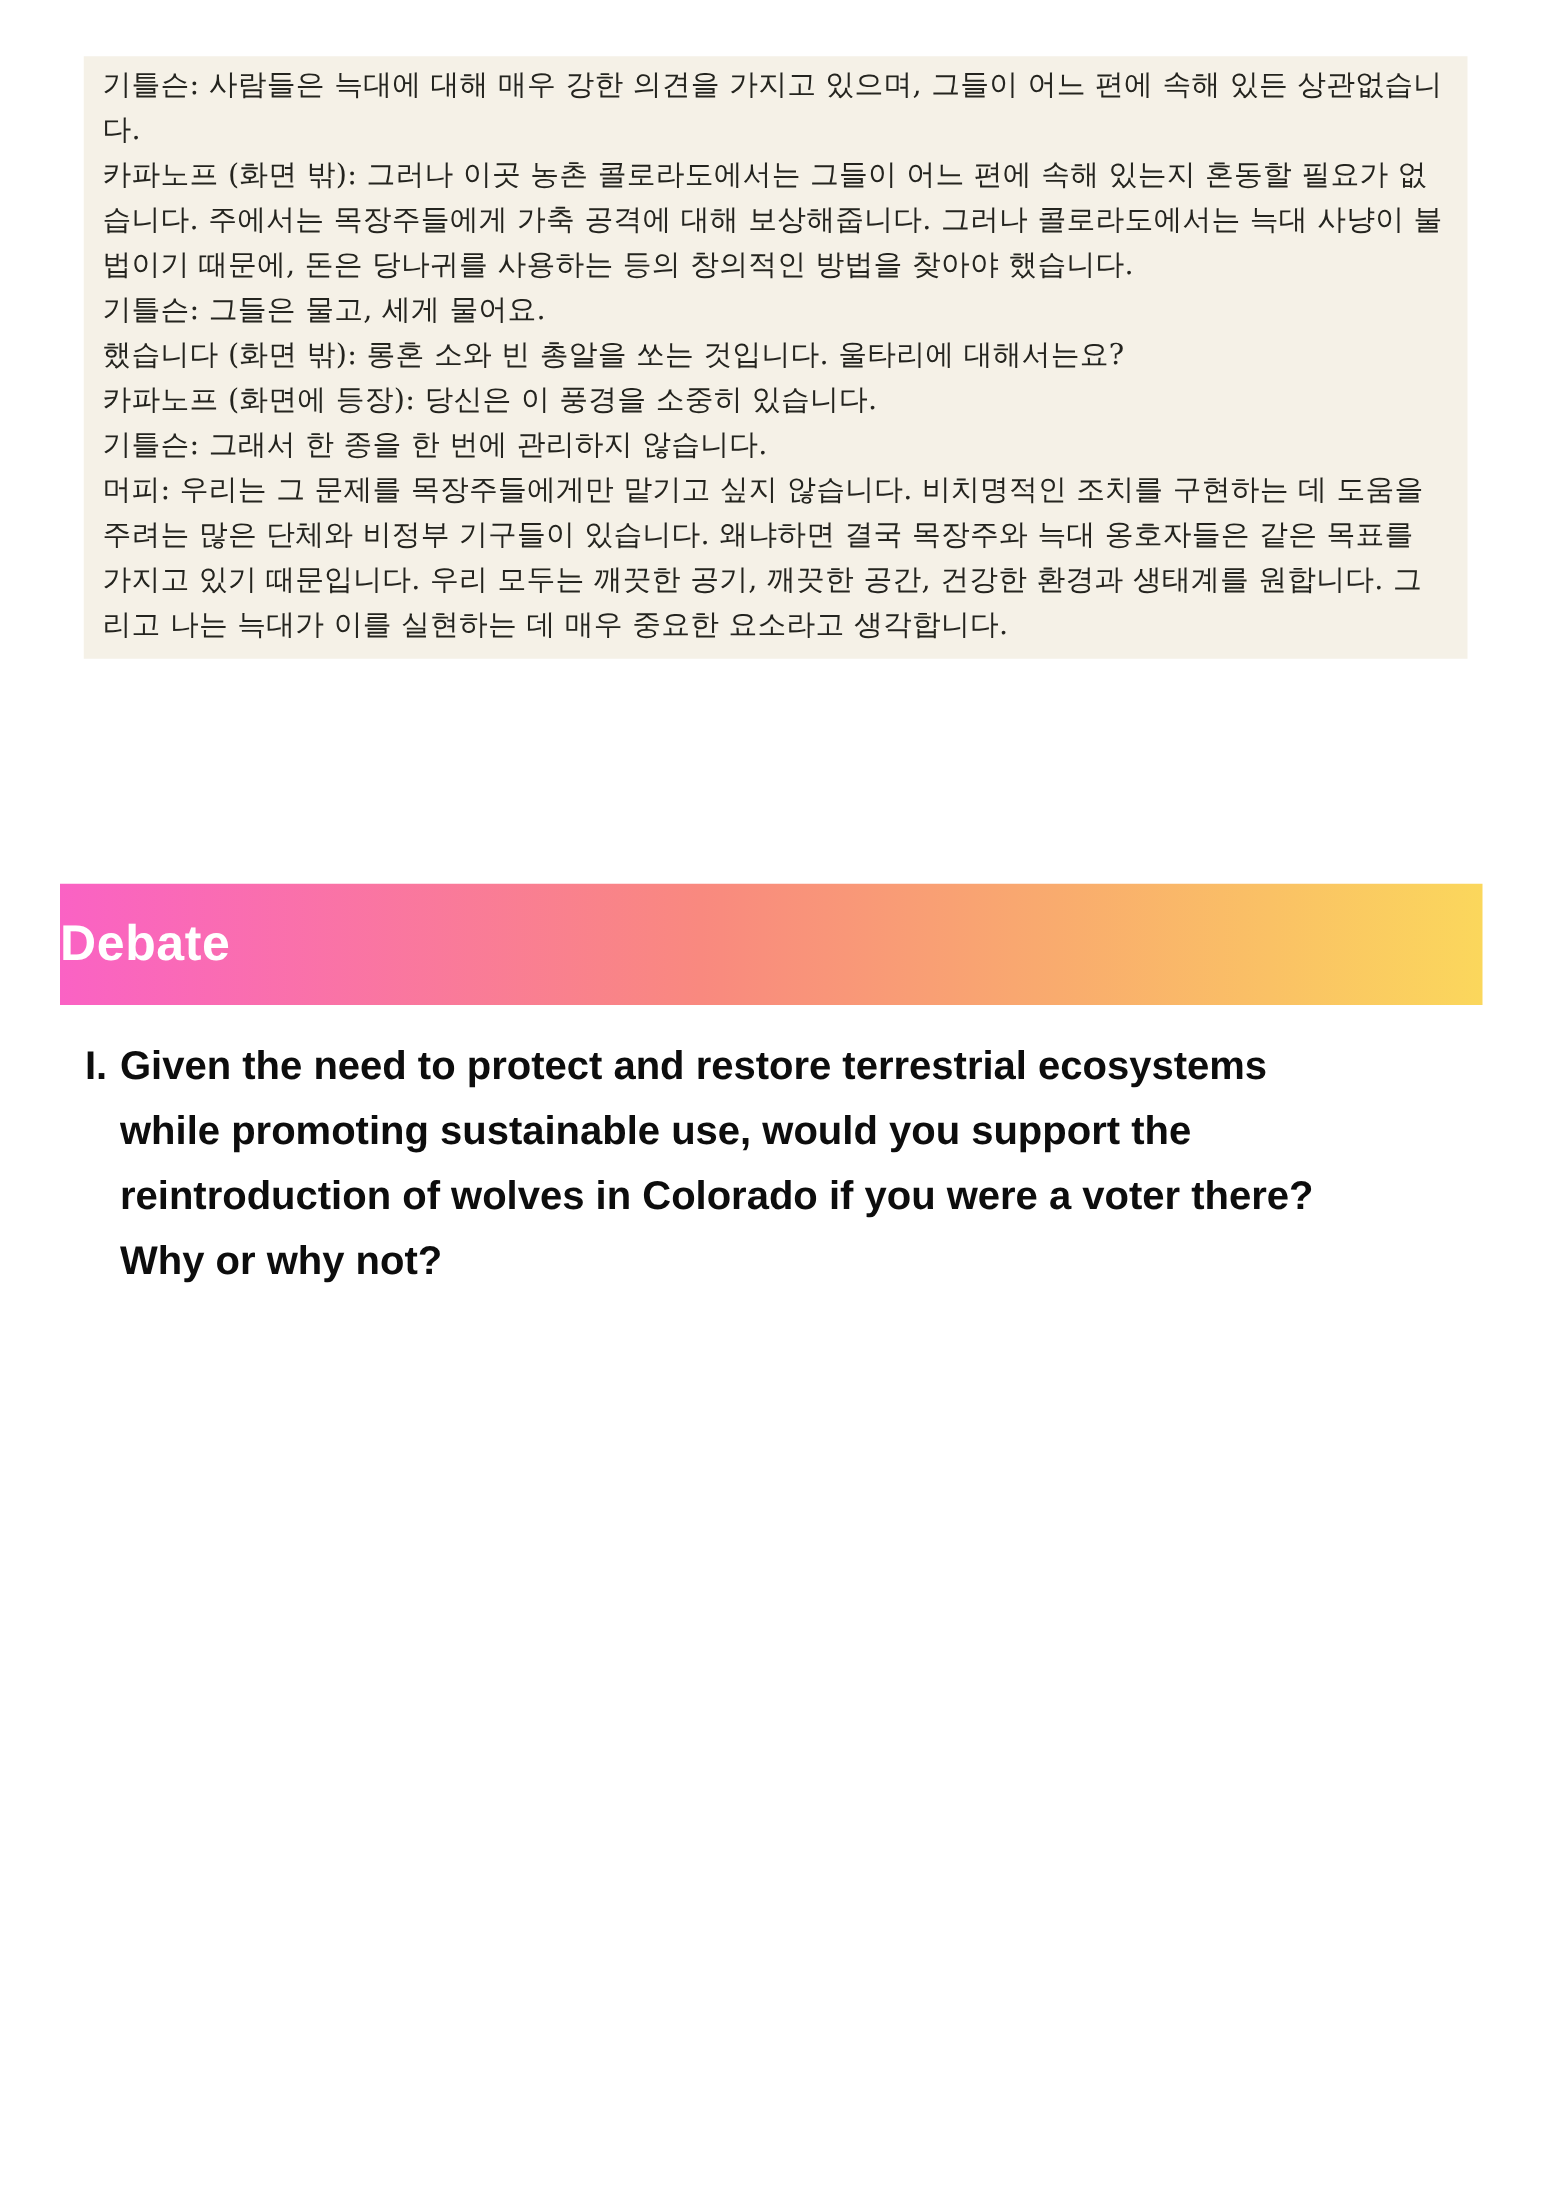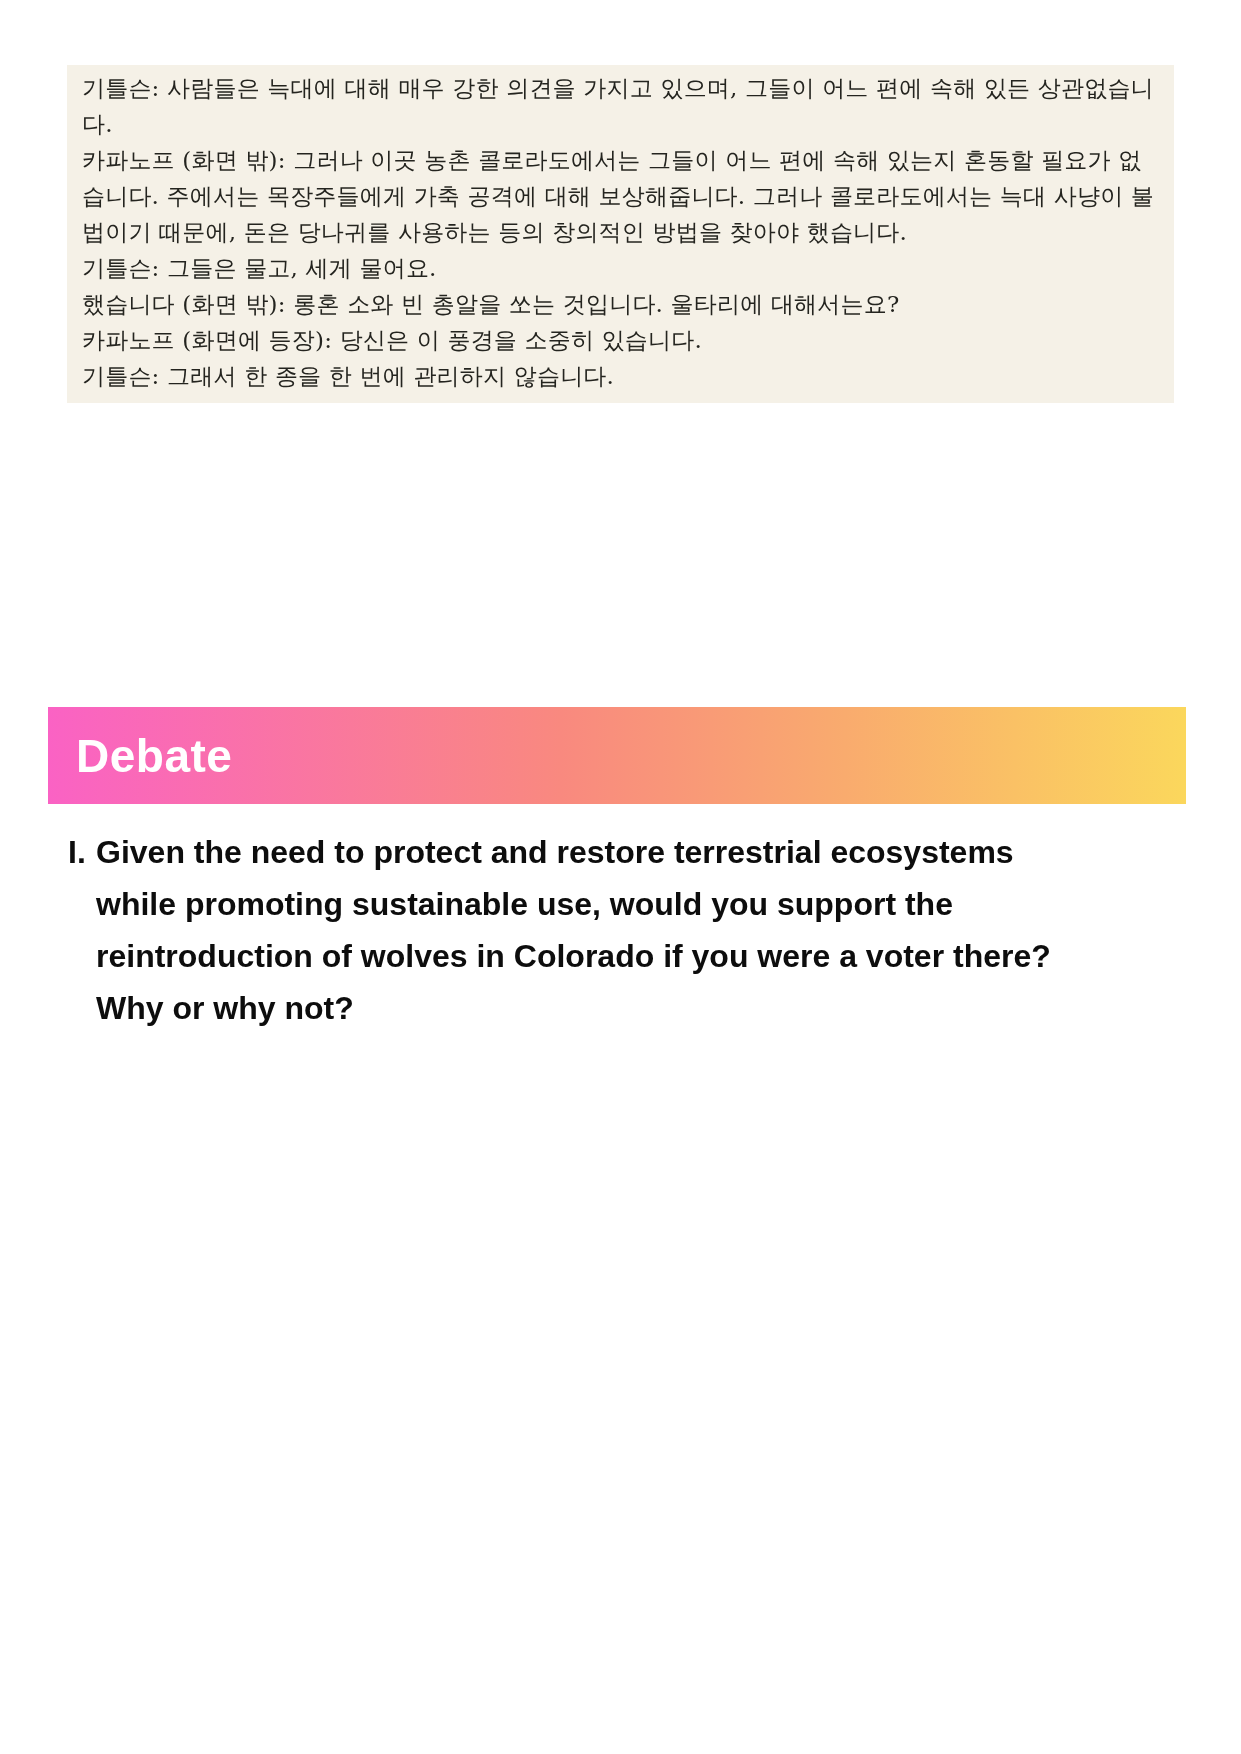--- a/index.html
+++ b/index.html
@@ -9,21 +9,21 @@
   }
   body {
     position: relative;
     width: 1241px;
     height: 1754px;
     font-family: "DejaVu Serif", serif;
   }
   .transcript-box {
     position: absolute;
     left: 67px;
-    top: 65px;
+    top: 45px;
     width: 1107px;
     box-sizing: border-box;
     background: #f5f1e7;
     padding: 5px 14px 9px 15px;
     color: #24241f;
     font-size: 23px;
     line-height: 36px;
     letter-spacing: 0.2px;
   }
   .transcript-box p {
@@ -37,22 +37,21 @@
     width: 1138px;
     height: 97px;
     background: linear-gradient(to right, #fa62c4 0%, #f9897f 45%, #f9ab6e 70%, #fbd75c 100%);
     display: flex;
     align-items: center;
   }
   .section-banner .banner-title {
     color: #ffffff;
     font-family: "Liberation Sans", sans-serif;
     font-weight: bold;
-    font-size: 46px;
-    padding-left: 28px;
+    font-size: 40px;
     letter-spacing: 0.5px;
   }
   .debate-question {
     position: absolute;
     left: 68px;
     top: 826px;
     width: 1020px;
     display: flex;
     font-family: "Liberation Sans", sans-serif;
     font-weight: bold;
@@ -72,20 +71,21 @@
 </head>
 <body>
 
 <div class="transcript-box">
   <p>기틀슨: 사람들은 늑대에 대해 매우 강한 의견을 가지고 있으며, 그들이 어느 편에 속해 있든 상관없습니다.</p>
   <p>카파노프 (화면 밖): 그러나 이곳 농촌 콜로라도에서는 그들이 어느 편에 속해 있는지 혼동할 필요가 없습니다. 주에서는 목장주들에게 가축 공격에 대해 보상해줍니다. 그러나 콜로라도에서는 늑대 사냥이 불법이기 때문에, 돈은 당나귀를 사용하는 등의 창의적인 방법을 찾아야 했습니다.</p>
   <p>기틀슨: 그들은 물고, 세게 물어요.</p>
   <p>했습니다 (화면 밖): 롱혼 소와 빈 총알을 쏘는 것입니다. 울타리에 대해서는요?</p>
   <p>카파노프 (화면에 등장): 당신은 이 풍경을 소중히 있습니다.</p>
   <p>기틀슨: 그래서 한 종을 한 번에 관리하지 않습니다.</p>
+  <p>머피: 우리는 그 문제를 목장주들에게만 맡기고 싶지 않습니다. 비치명적인 조치를 구현하는 데 도움을 주려는 많은 단체와 비정부 기구들이 있습니다. 왜냐하면 결국 목장주와 늑대 옹호자들은 같은 목표를 가지고 있기 때문입니다. 우리 모두는 깨끗한 공기, 깨끗한 공간, 건강한 환경과 생태계를 원합니다. 그리고 나는 늑대가 이를 실현하는 데 매우 중요한 요소라고 생각합니다.</p>
 </div>
 
 <div class="section-banner">
   <span class="banner-title">Debate</span>
 </div>
 
 <div class="debate-question">
   <span class="q-marker">I.</span>
   <span class="q-text">Given the need to protect and restore terrestrial ecosystems while promoting sustainable use, would you support the reintroduction of wolves in Colorado if you were a voter there? Why or why not?</span>
 </div>

